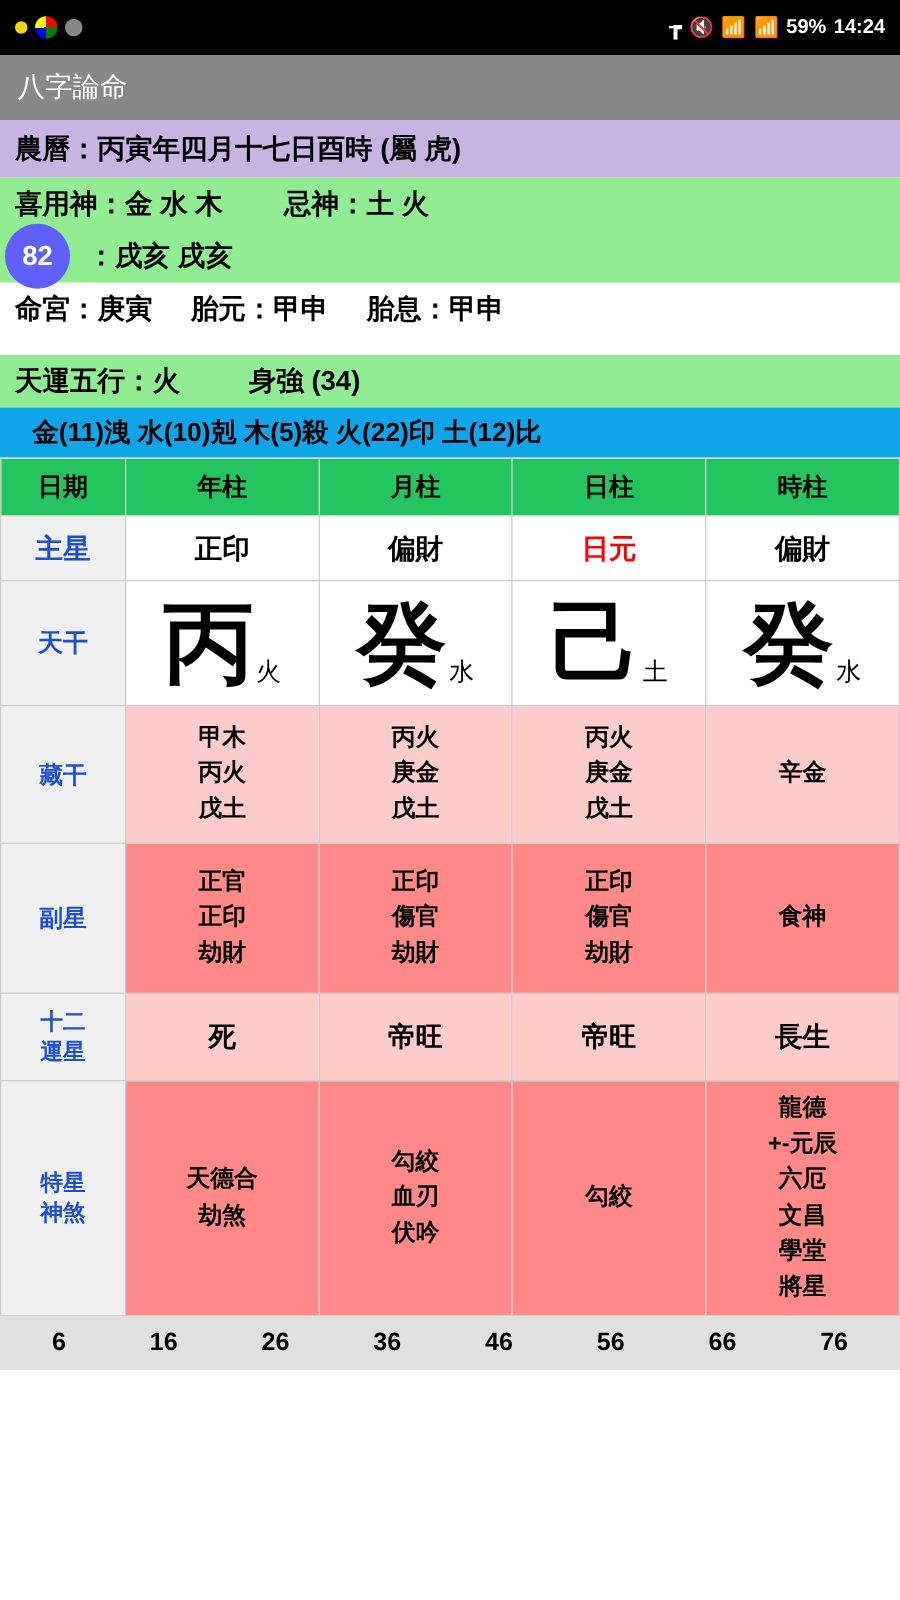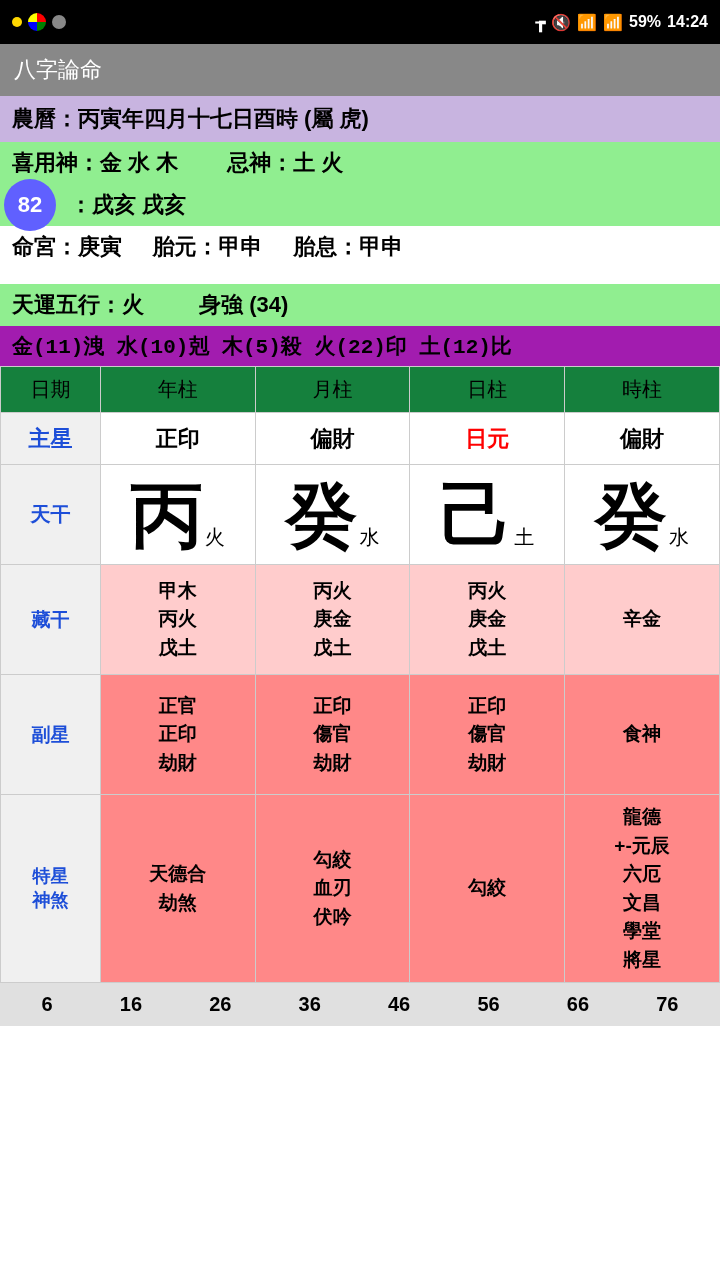--- a/index.html
+++ b/index.html
@@ -83,25 +83,24 @@
       font-weight: bold;
     }
     .info-row-green3 {
       background: #90ee90;
       padding: 6px 12px;
       font-size: 22px;
       font-weight: bold;
       margin-top: 16px;
     }
     .info-row-pink {
-      background: #a21caf;
-      padding: 6px 12px;
+      background: #0ea5e9;
+      padding: 6px 26px;
       font-size: 21px;
       font-weight: bold;
-      font-family: Liberation Mono, monospace;
     }
 
     
     .circle-badge {
       display: inline-flex;
       align-items: center;
       justify-content: center;
       width: 52px; height: 52px;
       border-radius: 50%;
       background: #6060ff;
@@ -120,23 +119,23 @@
       border-collapse: collapse;
     }
     .main-table td, .main-table th {
       border: 1px solid #ccc;
       text-align: center;
       vertical-align: middle;
     }
 
     
     .header-row td {
-      background: #15803d;
+      background: #22c55e;
       font-size: 20px;
-      font-weight: normal;
+      font-weight: bold;
       padding: 8px 4px;
       height: 46px;
     }
 
     
     .zhuxing-row td {
       background: #fff;
       font-size: 22px;
       font-weight: bold;
       padding: 8px 4px;
@@ -381,20 +380,27 @@
     <td>
       <div>正印</div>
       <div>傷官</div>
       <div>劫財</div>
     </td>
     <td>
       <div>食神</div>
     </td>
   </tr>
 
+  <tr class="yunxing-row">
+    <td class="col-label" style="font-size:18px; line-height:1.3;">十二<br>運星</td>
+    <td>死</td>
+    <td>帝旺</td>
+    <td>帝旺</td>
+    <td>長生</td>
+  </tr>
 
   <tr class="texing-row">
     <td class="col-label" style="font-size:18px; line-height:1.3;">特星<br>神煞</td>
     <td>
       <div>天德合</div>
       <div>劫煞</div>
     </td>
     <td>
       <div>勾絞</div>
       <div>血刃</div>

